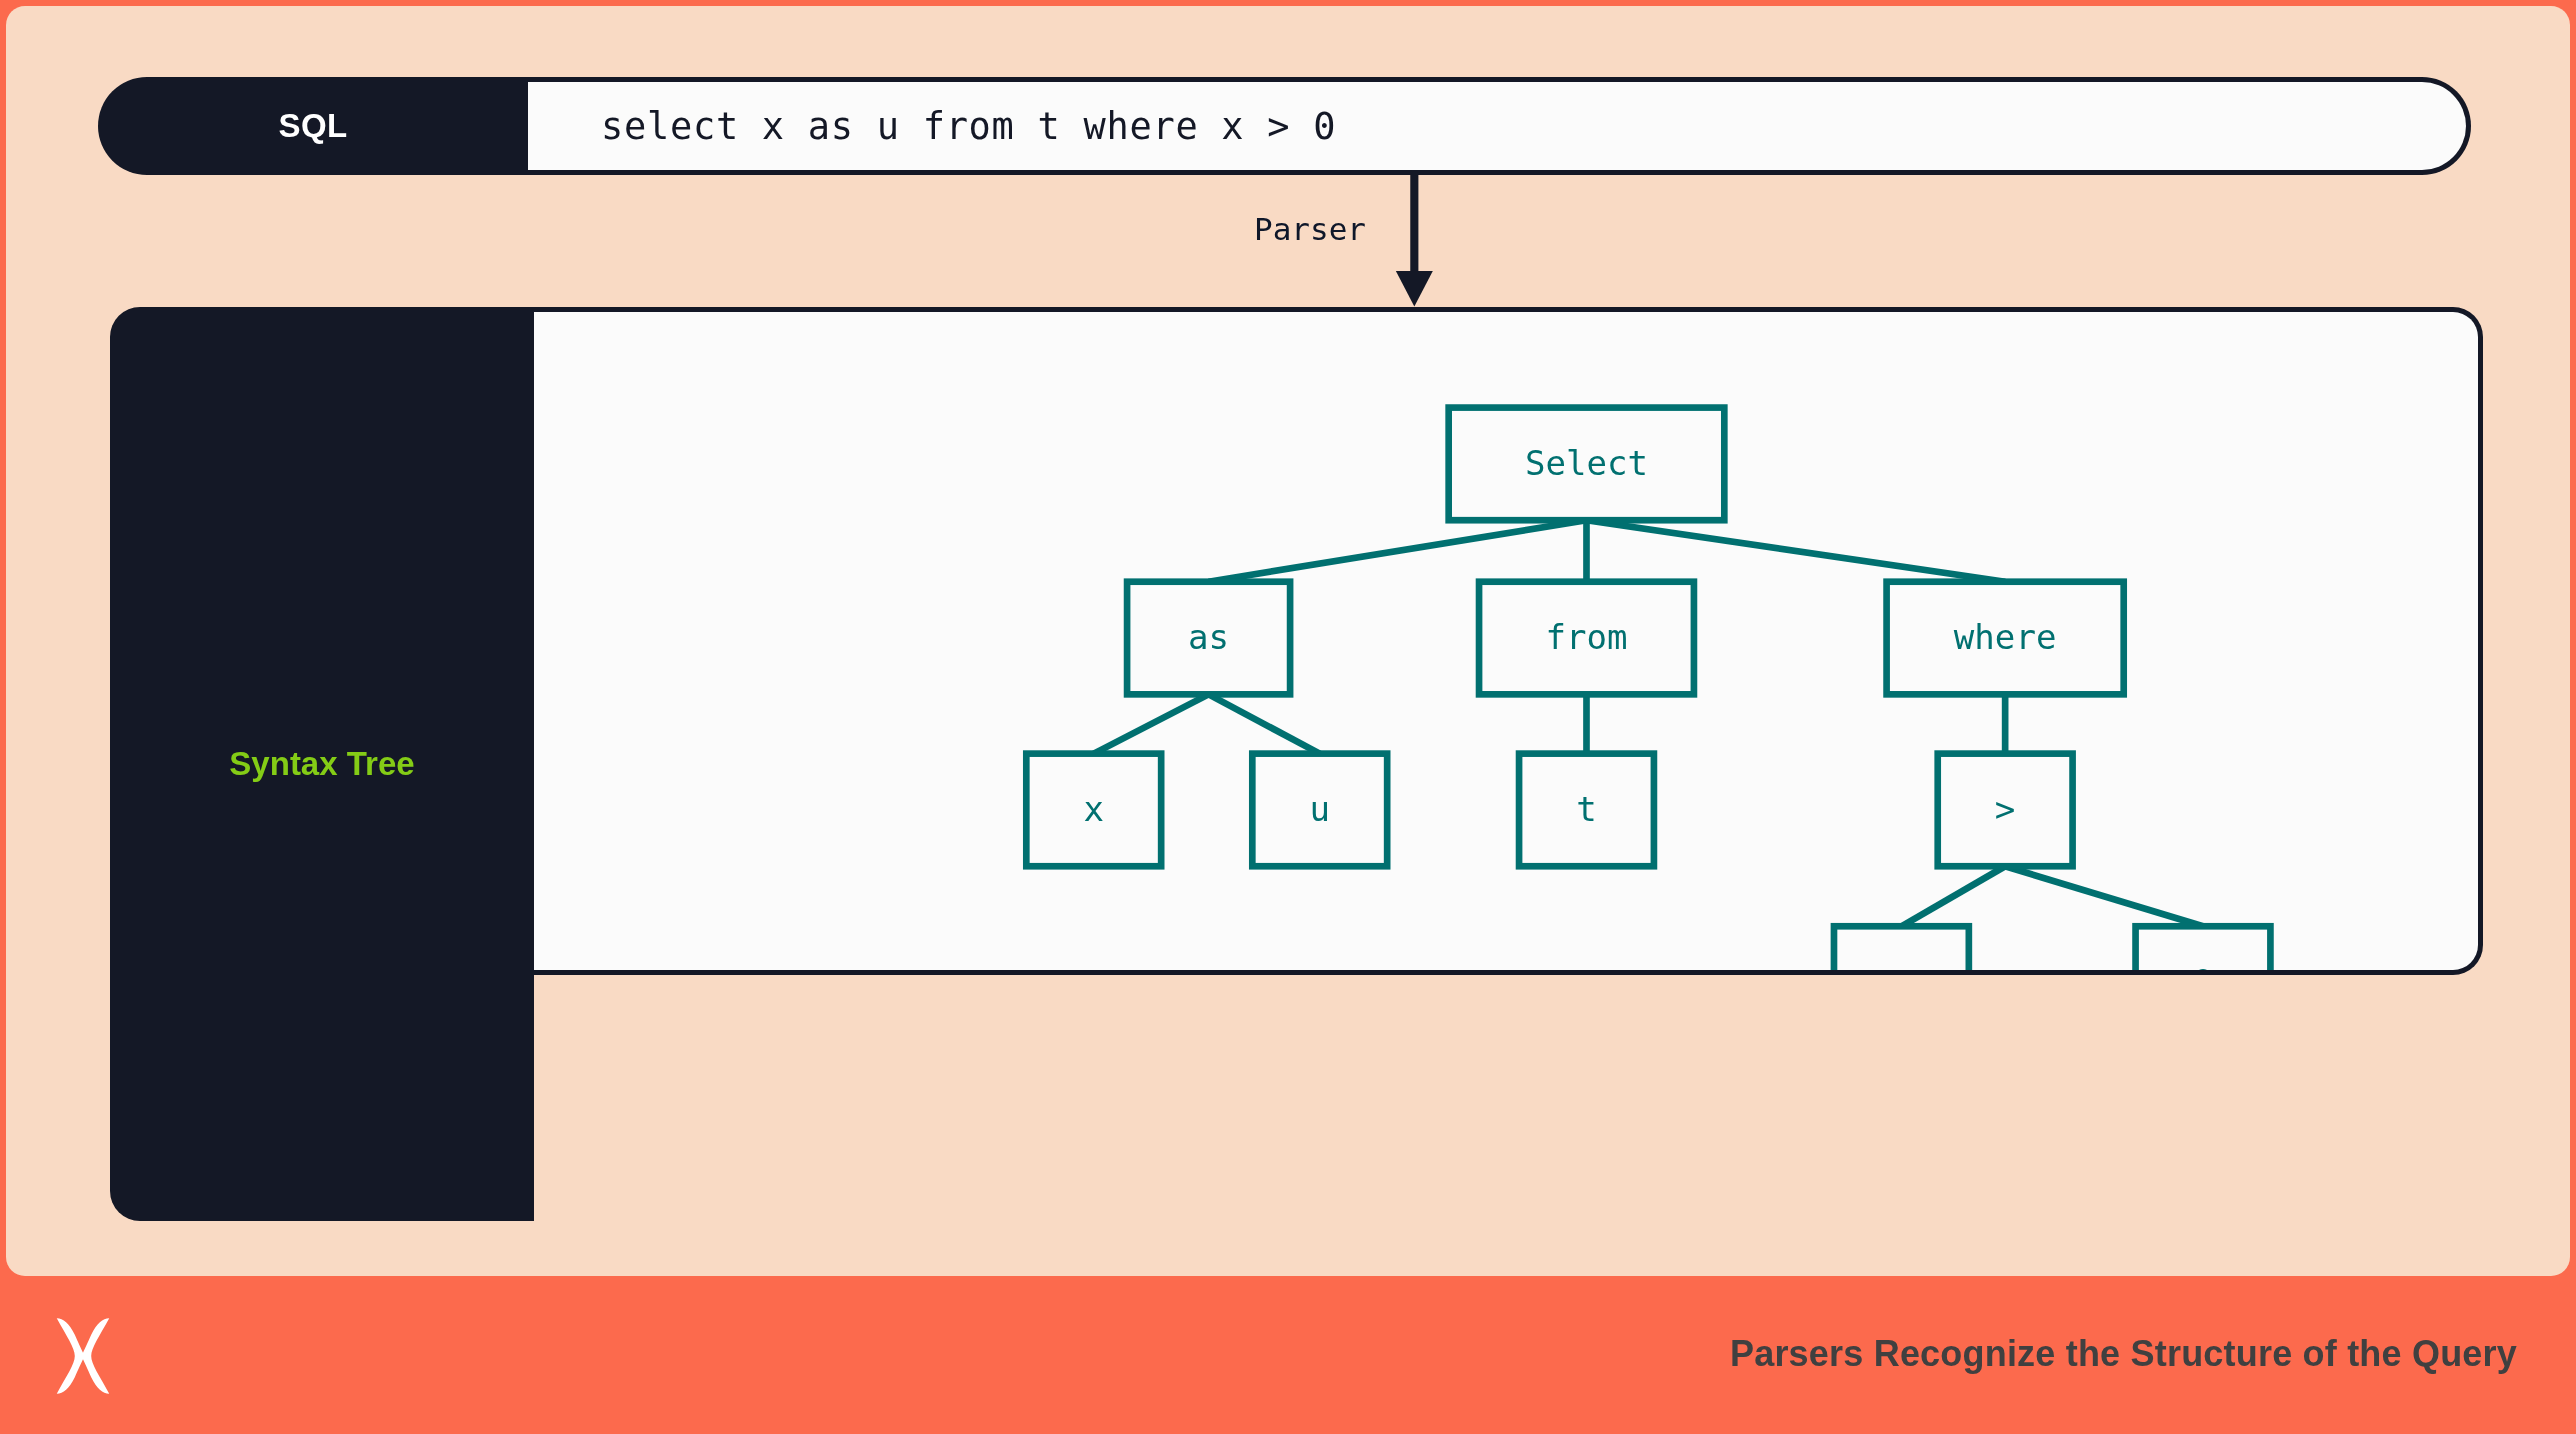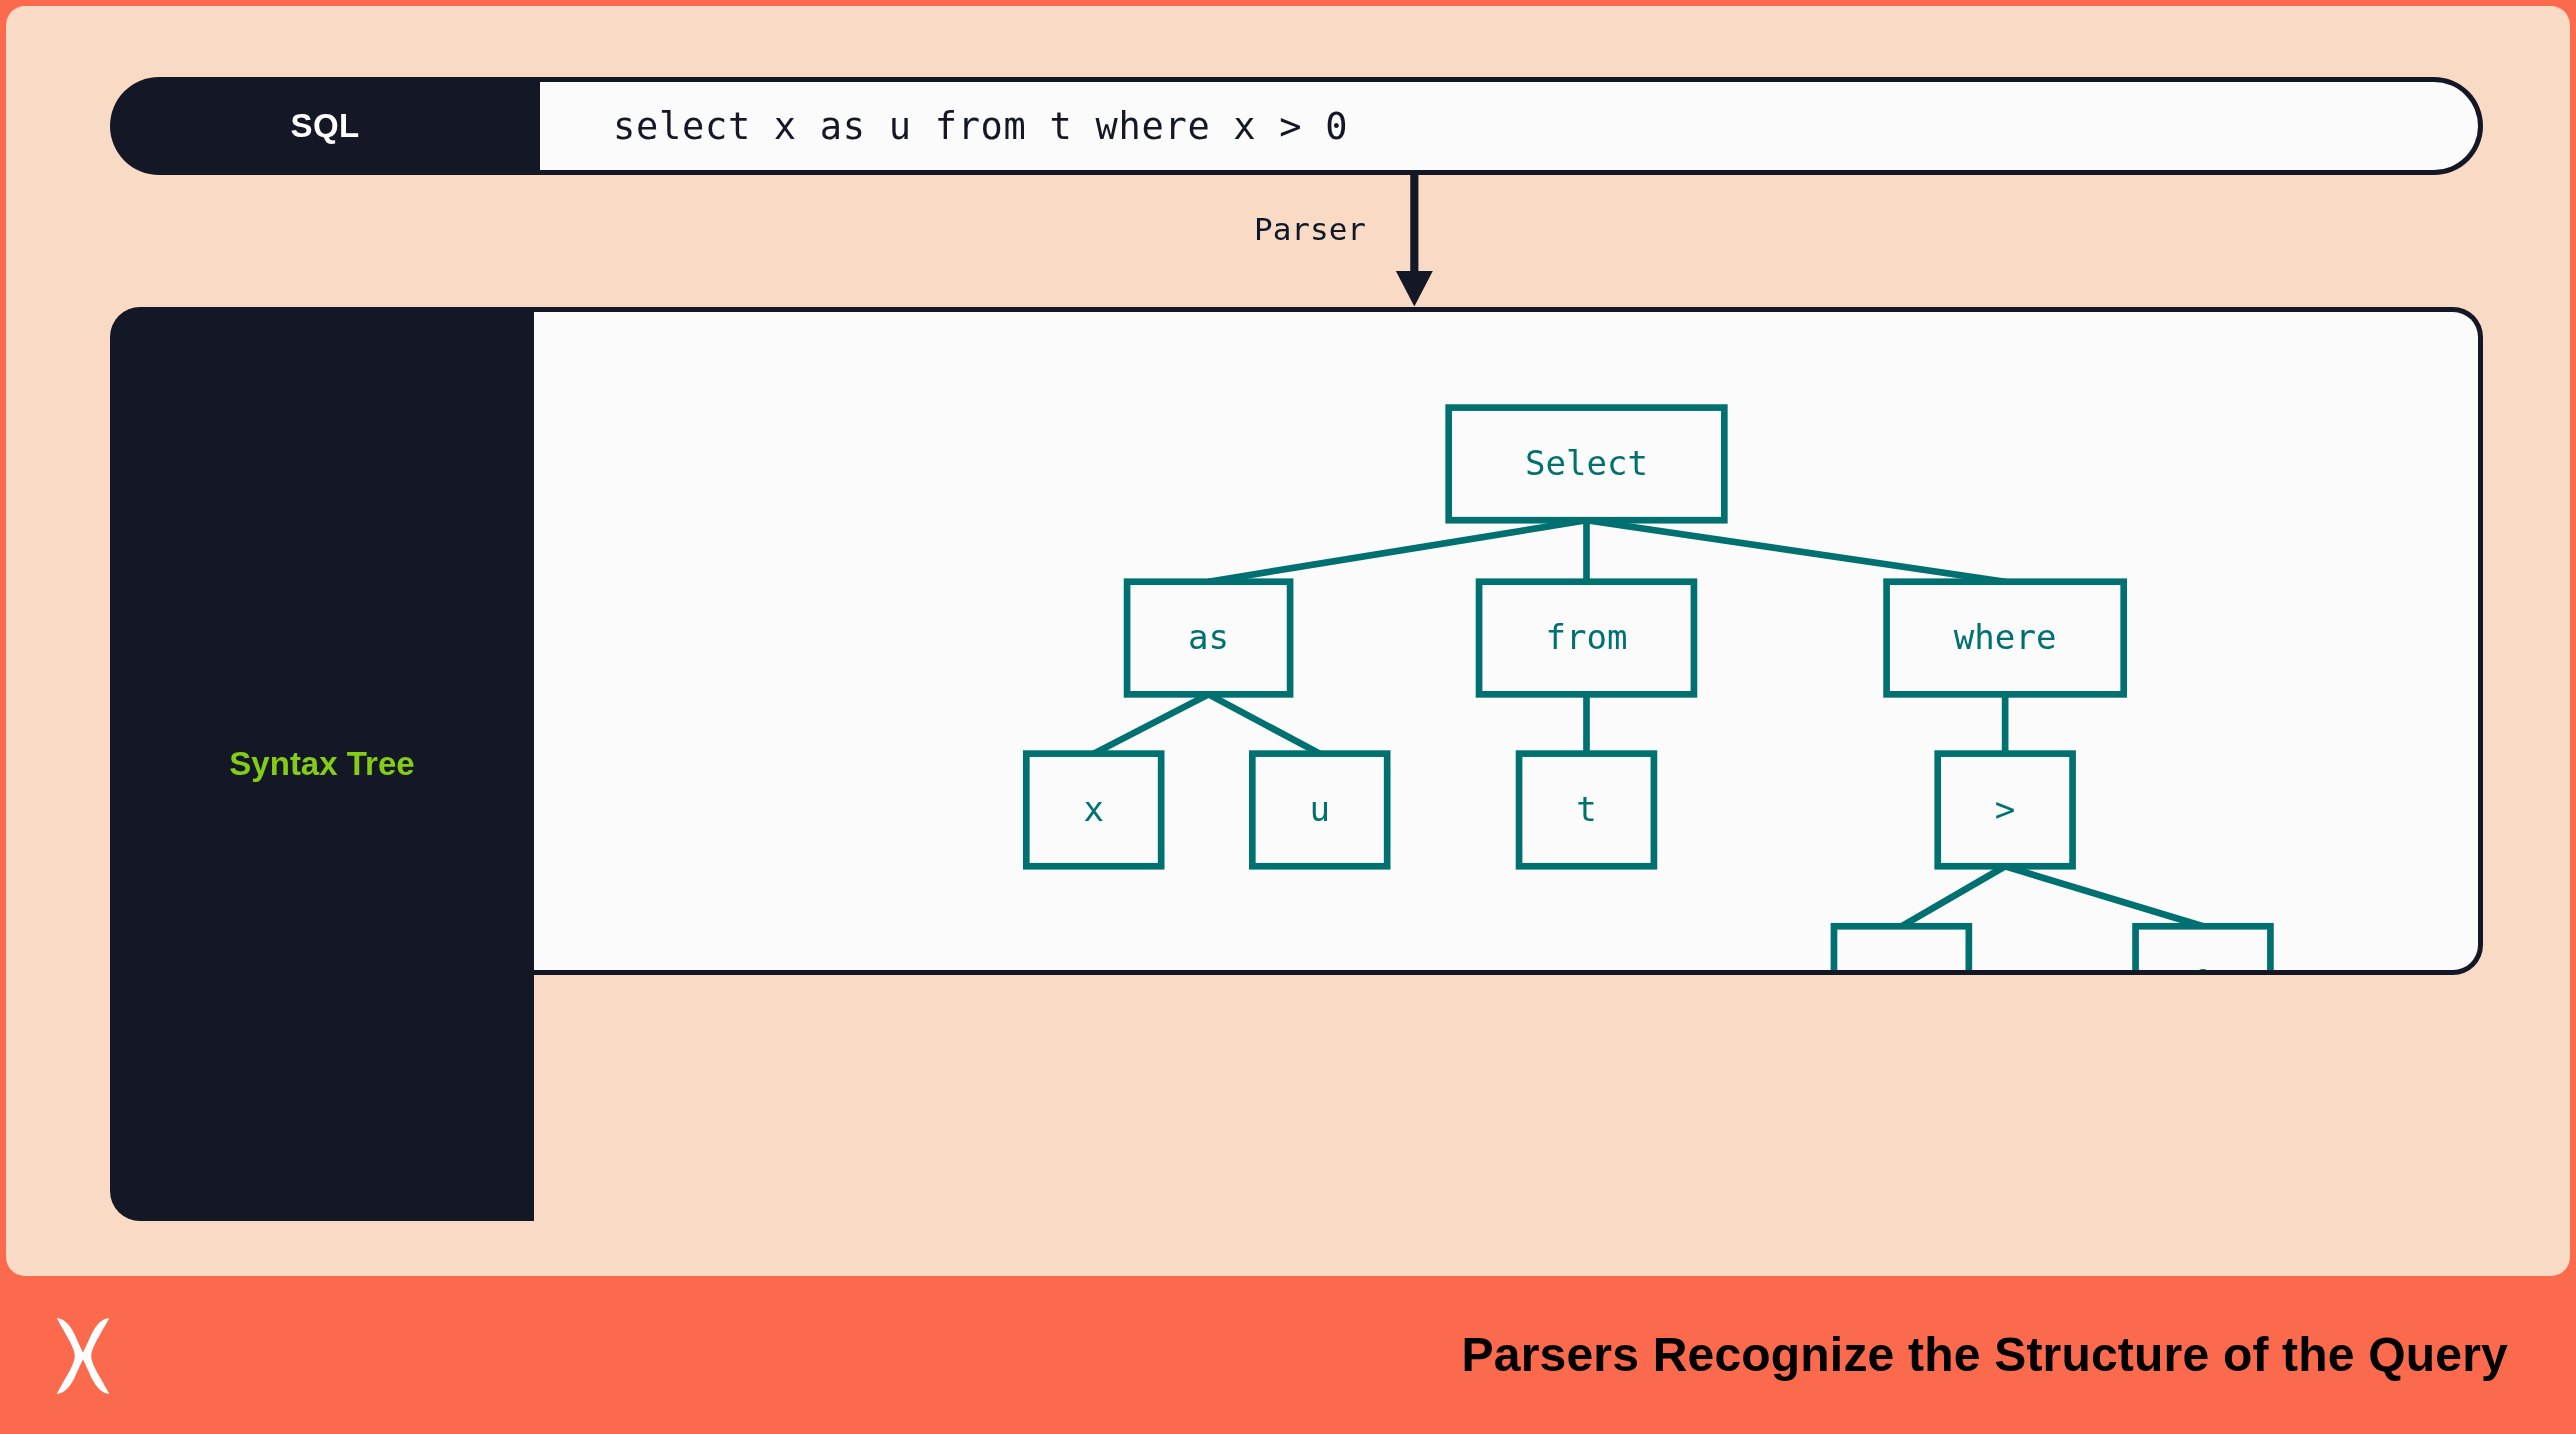--- a/index.html
+++ b/index.html
@@ -31,21 +31,21 @@
     width: 2564px;
     height: 1270px;
     background: #F9DAC4;
     border-radius: 19px;
     box-sizing: border-box;
   }
 
   
   #sql-row {
     position: absolute;
-    left: 104px;
+    left: 92px;
     top: 71px;
     width: 2373px;
     height: 98px;
   }
   #sql-label-pill {
     position: absolute;
     left: 0;
     top: 0;
     width: 430px;
     height: 98px;
@@ -184,27 +184,27 @@
   }
   #footer-logo {
     position: absolute;
     left: 42px;
     top: 39px;
     width: 82px;
     height: 82px;
   }
   #footer-tagline {
     position: absolute;
-    right: 68px;
+    right: 59px;
     top: 37px;
     height: 82px;
     display: flex;
     align-items: center;
-    color: #000000;
-    font-size: 48px;
+    color: #404040;
+    font-size: 36px;
     font-weight: 700;
     letter-spacing: 0.2px;
   }
 </style>
 </head>
 <body>
 
 <div id="canvas">
 
   <div id="content-frame">

